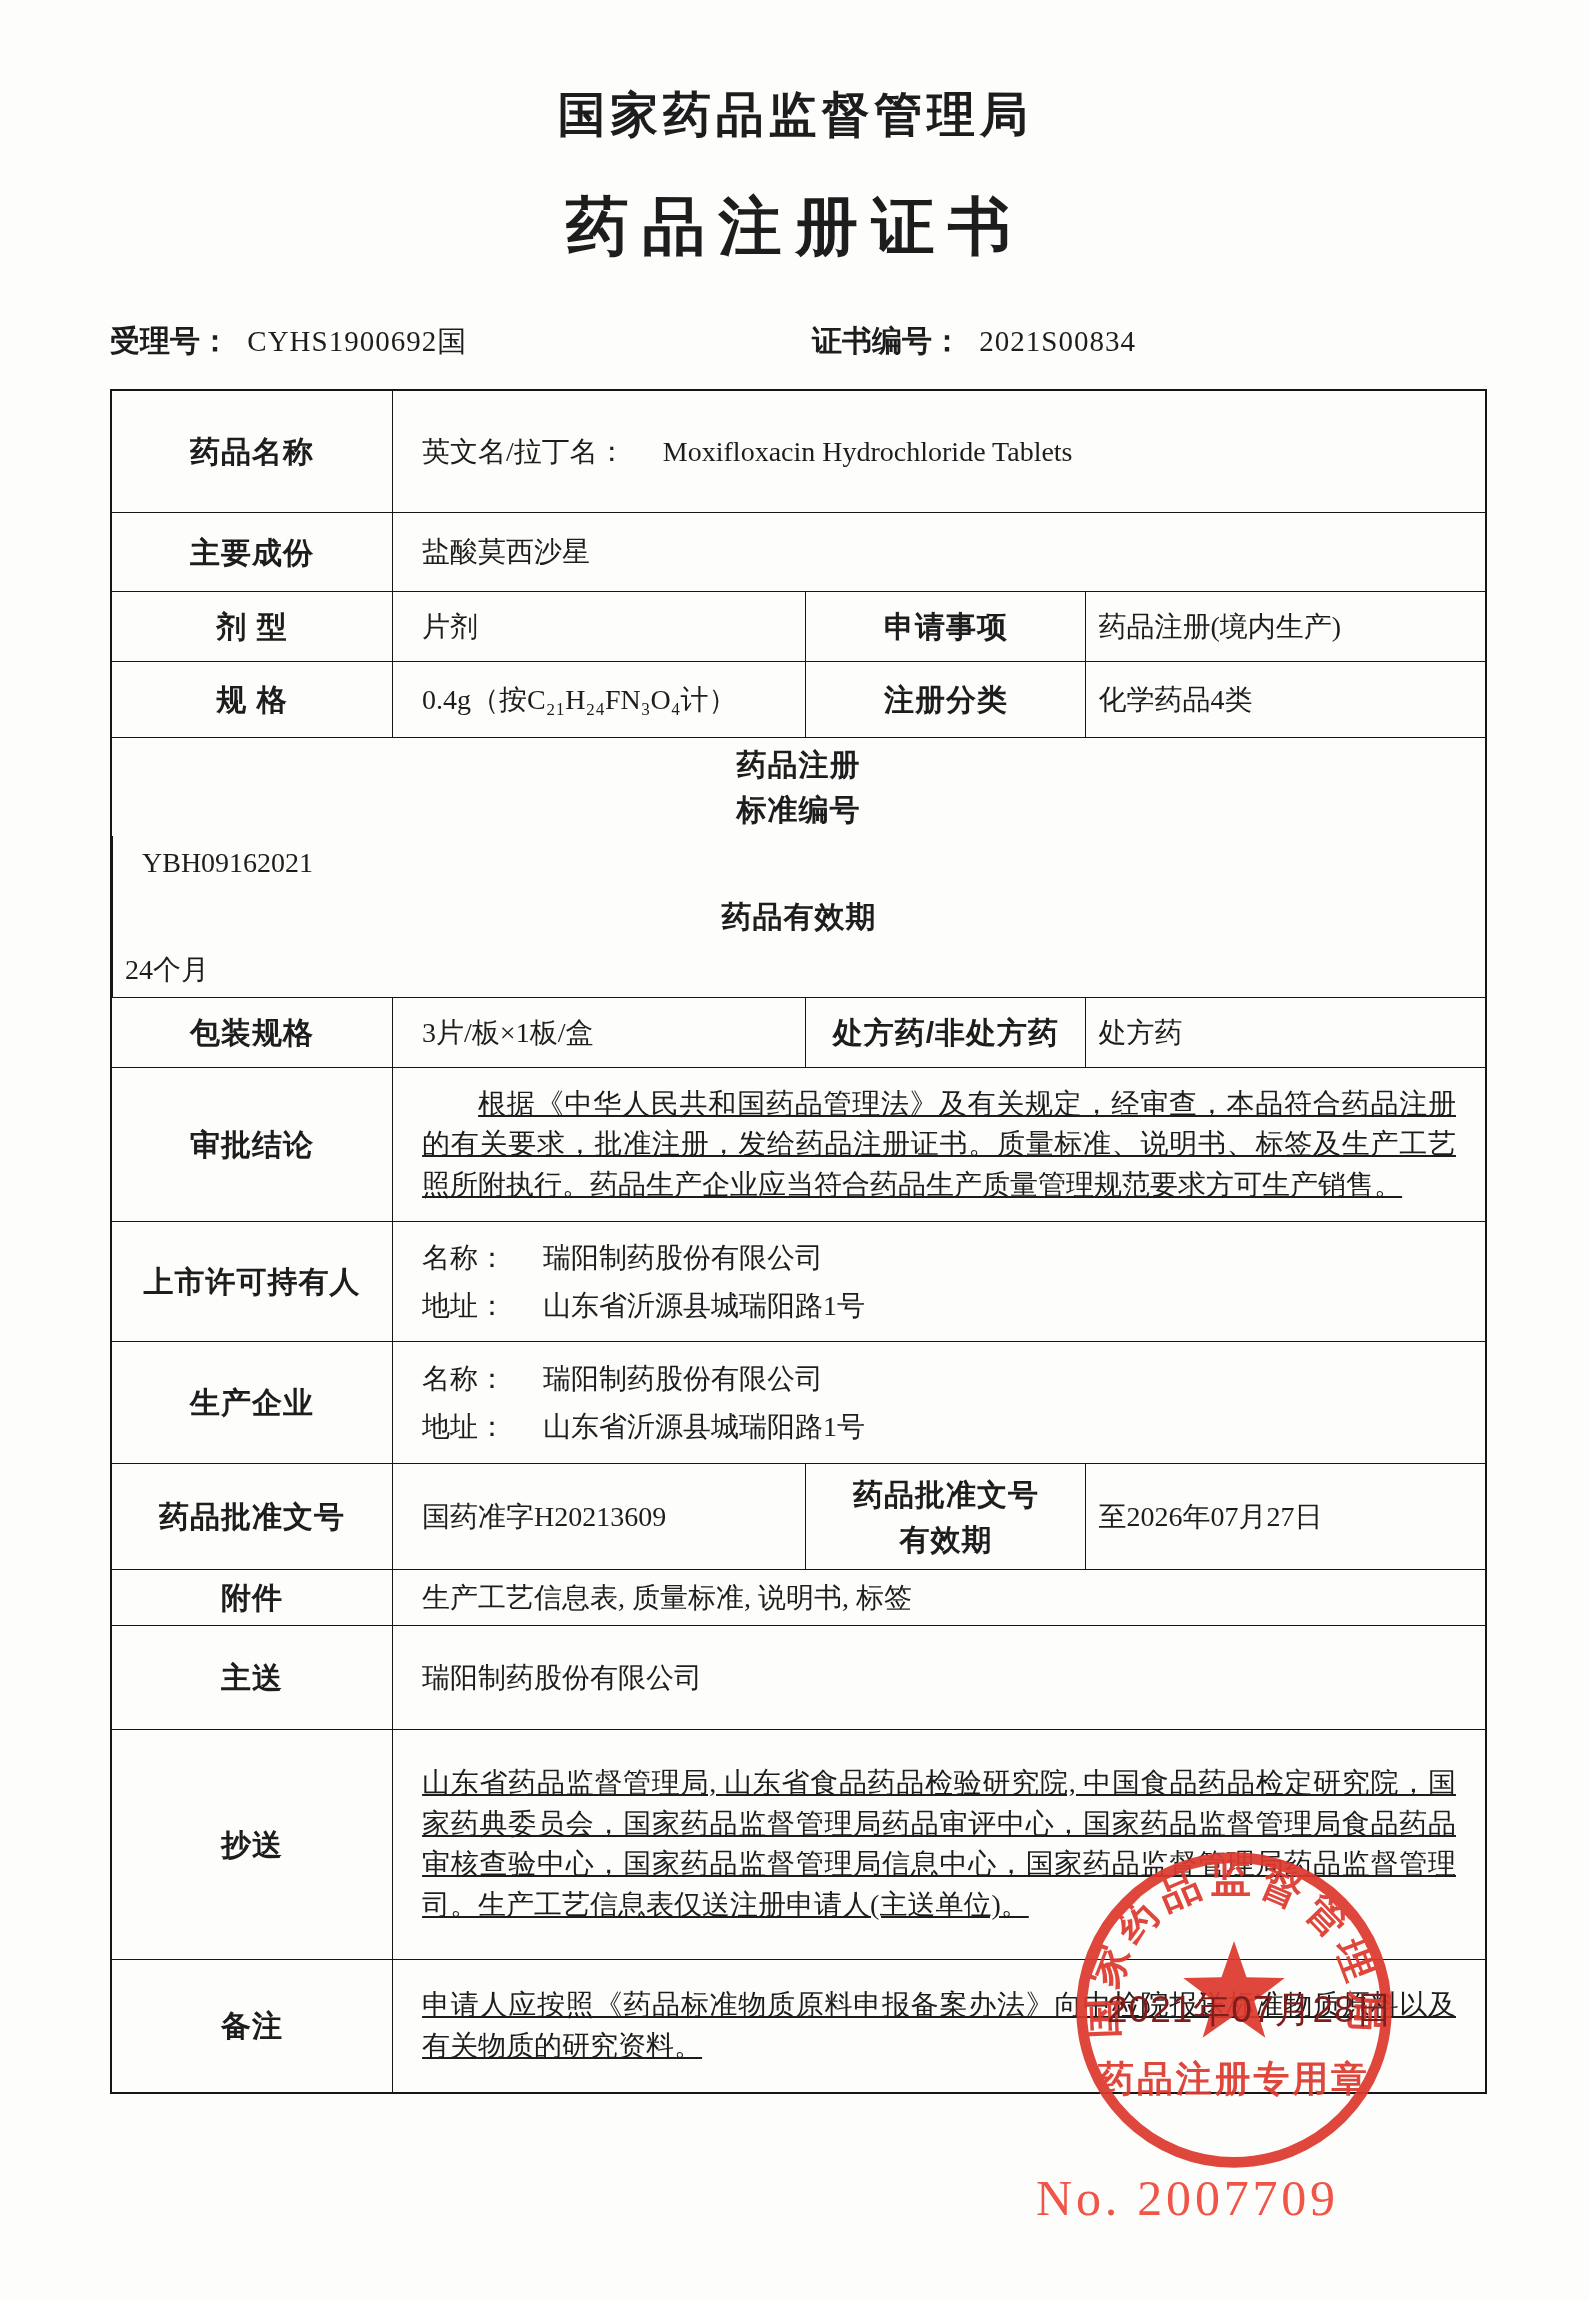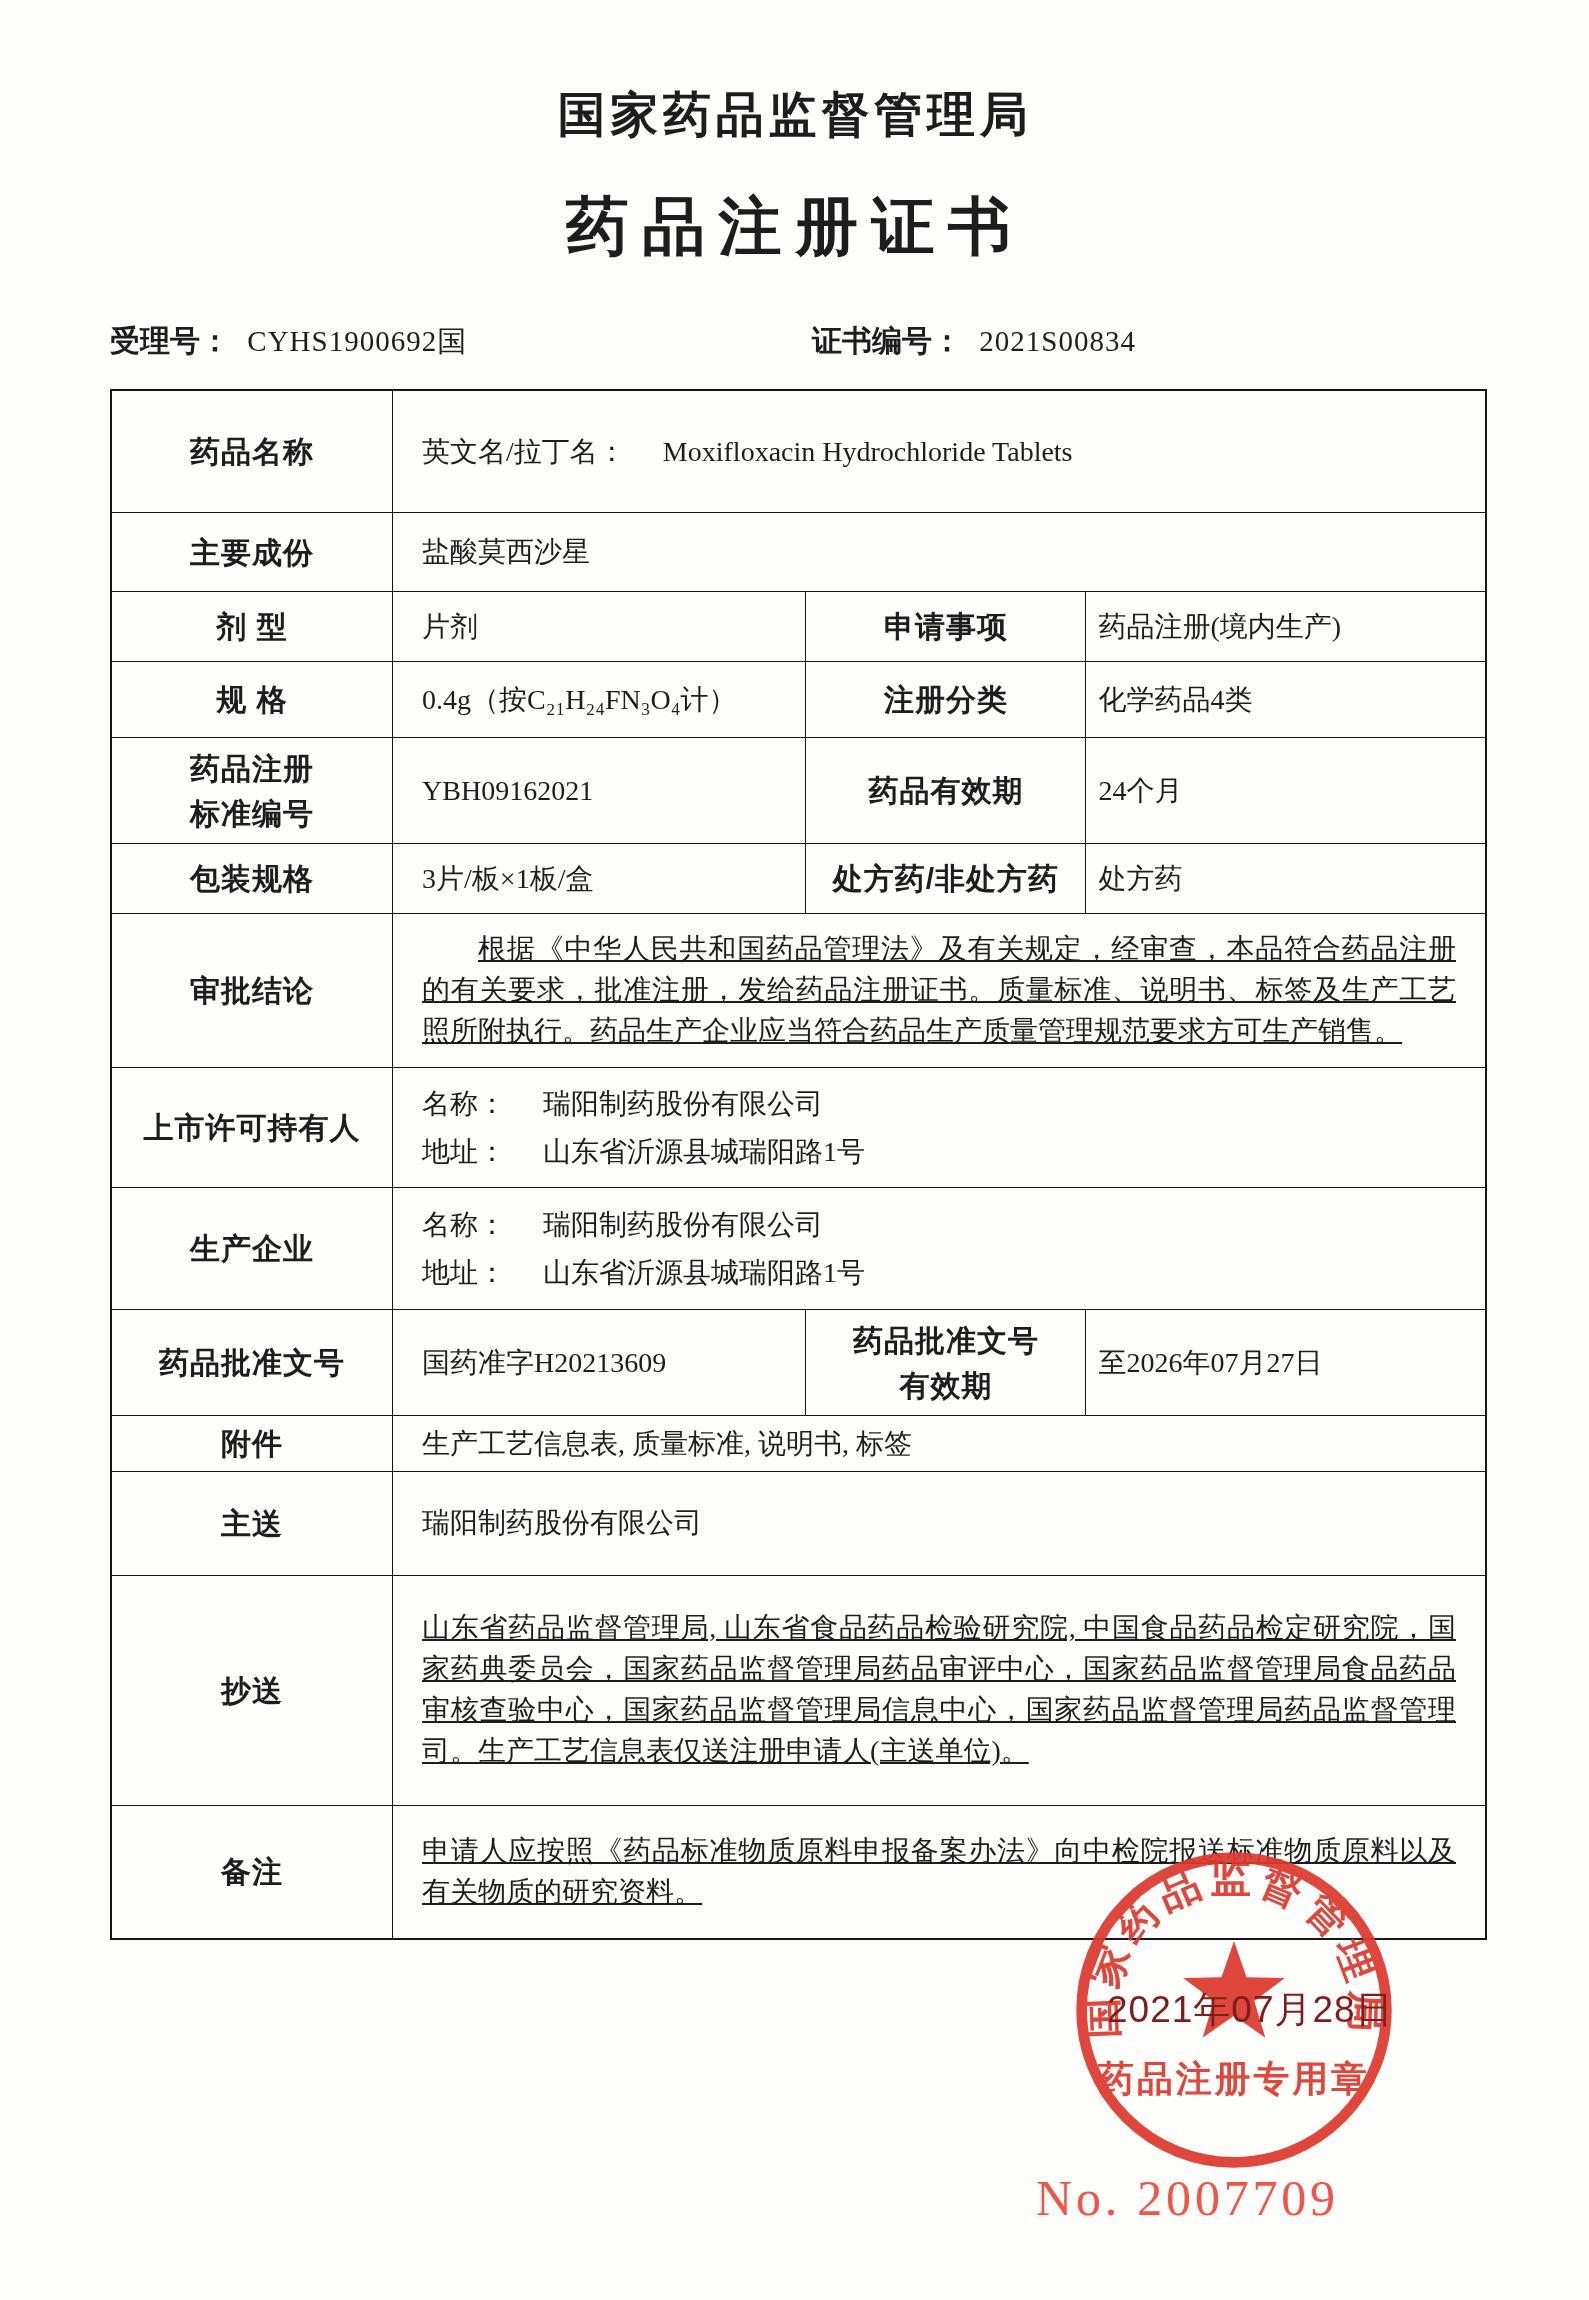--- a/index.html
+++ b/index.html
@@ -65,21 +65,21 @@
   .kv .k{flex:0 0 auto;}
   .kv .v{margin-left:37px;}
   .para{
     display:flex;flex-direction:column;justify-content:center;
     text-align:justify;line-height:1.46;padding:11.5px 29px;text-decoration:underline;
   }
   .para .ptext{display:block;}
   .indent .ptext{text-indent:2em;}
   
   .r1{min-height:121px;} .r2{min-height:79px;}  .r3{min-height:70px;}
-  .r4{min-height:76px;}  .r5{min-height:106px;} .r6{min-height:70px;}
+  .r4{min-height:76px;}  .r5{min-height:106px;flex-direction:column;} .r6{min-height:70px;}
   .r7{min-height:154px;} .r8{min-height:120px;} .r9{min-height:122px;}
   .r10{min-height:106px;}.r11{min-height:53px;} .r12{min-height:104px;}
   .r13{min-height:230px;}.r14{min-height:133px;}
   
   .stamp{position:absolute;left:1069px;top:1845px;opacity:.93;z-index:2;}
   .stamp-date{
     position:absolute;left:1107px;top:1985px;z-index:3;
     font-family:"Liberation Sans","DejaVu Sans",sans-serif;
     font-size:37px;color:#7f1d1d;letter-spacing:1px;
   }

